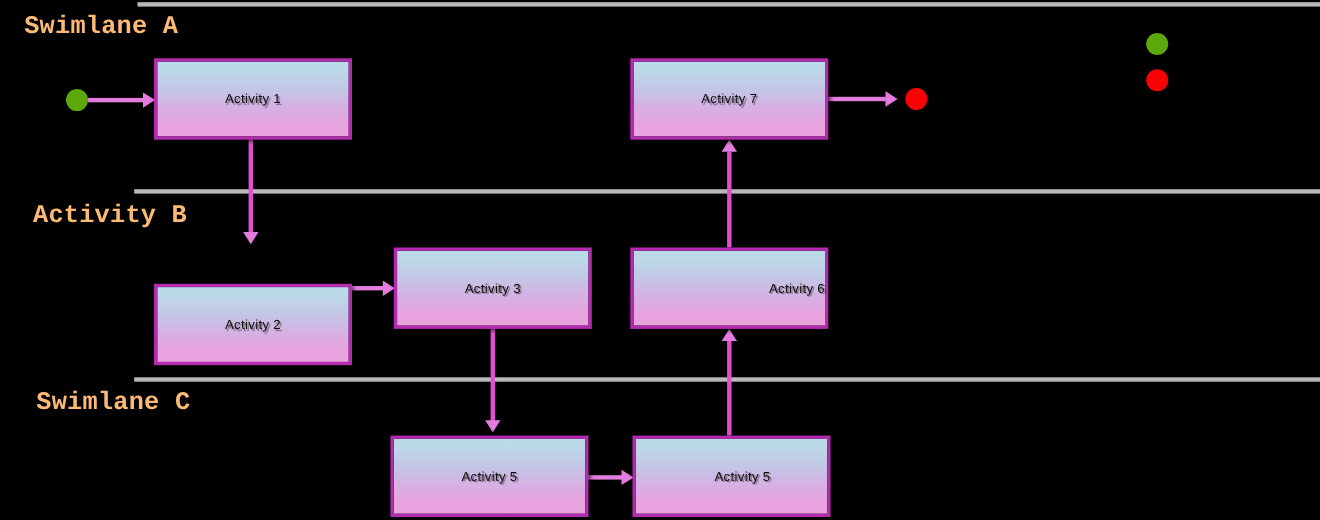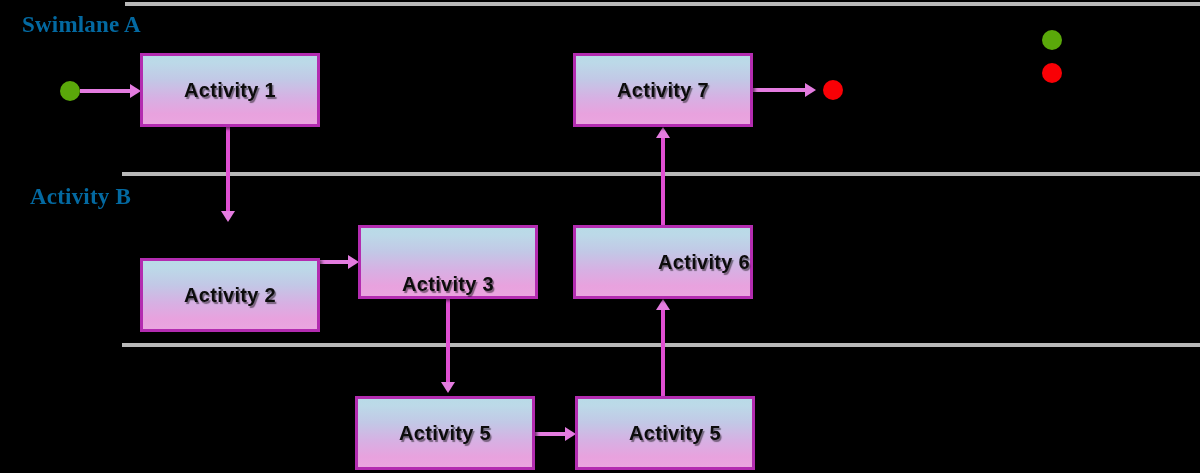--- a/index.html
+++ b/index.html
@@ -22,22 +22,22 @@
   
   .lane-divider {
     position: absolute;
     height: 4px;
     background: #b9b9b9;
   }
 
   
   .lane-label {
     position: absolute;
-    color: #0369a1;
-    font-family: Liberation Serif, serif;
+    color: #fdba74;
+    font-family: Liberation Mono, monospace;
     font-weight: bold;
     font-size: 23px;
     letter-spacing: 0.2px;
     white-space: nowrap;
     line-height: 23px;
   }
 
   
   .activity {
     position: absolute;
@@ -52,22 +52,22 @@
                 #d7b0e3 62%,
                 #e8a2de 85%,
                 #eaa5df 100%);
     display: flex;
     align-items: center;
     justify-content: center;
     box-shadow: 2px 2px 3px rgba(0,0,0,0.55);
   }
   .activity-label {
     font-family: "Liberation Sans", sans-serif;
-    font-weight: bold;
-    font-size: 20px;
+    font-weight: normal;
+    font-size: 12px;
     color: #0c0c0c;
     text-shadow: 1.5px 1.5px 1px rgba(0,0,0,0.45);
     letter-spacing: 0.3px;
     white-space: nowrap;
   }
 
   
   .conn-h {
     position: absolute;
     height: 4px;
@@ -113,20 +113,21 @@
 <body>
 
 <div id="canvas">
 
   <div class="lane-divider" style="left:125px; top:2px; width:1075px;"></div>
   <div class="lane-divider" style="left:122px; top:172px; width:1078px;"></div>
   <div class="lane-divider" style="left:122px; top:343px; width:1078px;"></div>
 
   <div class="lane-label" style="left:22px; top:13px;">Swimlane A</div>
   <div class="lane-label" style="left:30px; top:185px;">Activity B</div>
+  <div class="lane-label" style="left:33px; top:355px;">Swimlane C</div>
 
   <div class="conn-h" style="left:80px; top:89px; width:52px;"></div>
   <div class="arrow-right" style="left:130px; top:84px;"></div>
 
   <div class="conn-v" style="left:226px; top:127px; height:86px;"></div>
   <div class="arrow-down" style="left:221px; top:211px;"></div>
 
   <div class="conn-h" style="left:320px; top:260px; width:32px;"></div>
   <div class="arrow-right" style="left:348px; top:255px;"></div>
 
@@ -146,21 +147,21 @@
   <div class="arrow-right" style="left:805px; top:83px;"></div>
 
   <div class="activity" style="left:140px; top:53px;">
     <span class="activity-label">Activity 1</span>
   </div>
 
   <div class="activity" style="left:140px; top:225px;margin-top:33px;">
     <span class="activity-label">Activity 2</span>
   </div>
 
-  <div class="activity" style="left:358px; top:225px;align-items:flex-end;">
+  <div class="activity" style="left:358px; top:225px;">
     <span class="activity-label">Activity 3</span>
   </div>
 
   <div class="activity" style="left:355px; top:396px;">
     <span class="activity-label">Activity 5</span>
   </div>
 
   <div class="activity" style="left:575px; top:396px;padding-left:20px;">
     <span class="activity-label">Activity 5</span>
   </div>

